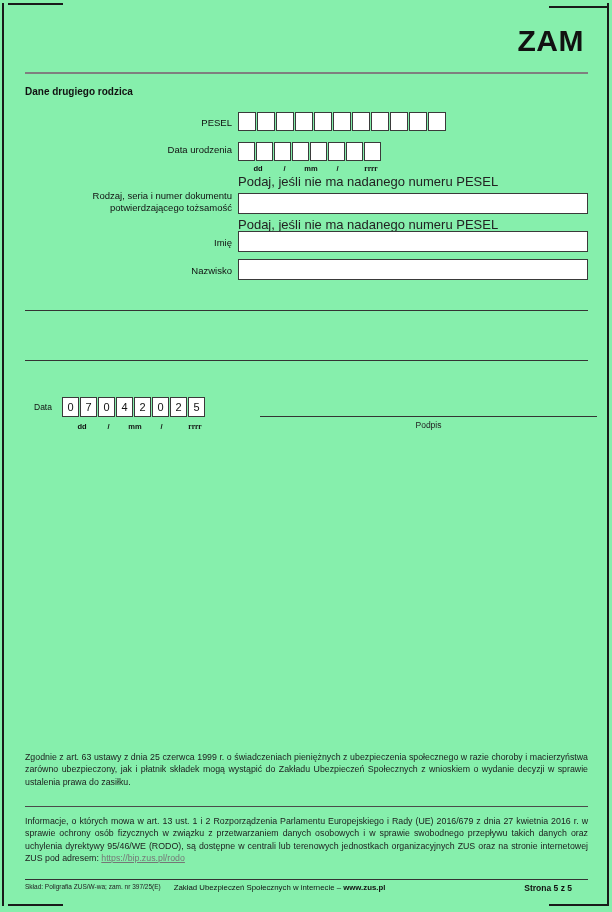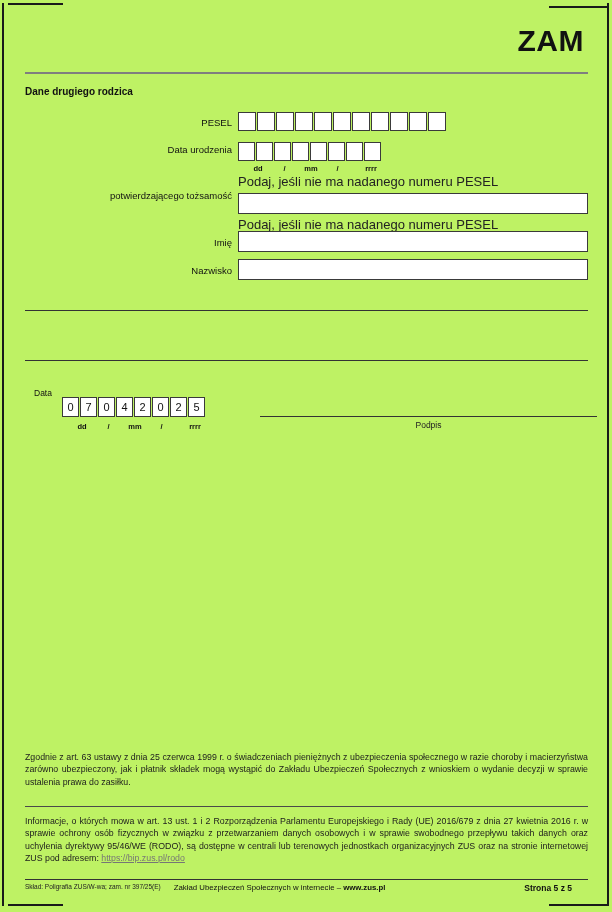--- a/index.html
+++ b/index.html
@@ -1,18 +1,18 @@
 <!DOCTYPE html>
 <html><head>
 <meta charset="utf-8">
 <style>
   * { margin:0; padding:0; box-sizing:border-box; }
   html,body { background:#fff; }
   body { font-family:"Liberation Sans", sans-serif; color:#1a1a1a; }
-  .page { position:relative; width:612px; height:912px; background:#bef264; overflow:hidden; }
+  .page { position:relative; width:612px; height:912px; background:#86efac; overflow:hidden; }
 
   
   .mark { position:absolute; background:#1a1a1a; }
   .vline-left  { left:2px;  top:3px;  width:2px; height:903px; }
   .vline-right { left:607px; top:3px; width:2px; height:903px; }
   .hmark-tl { left:8px;   top:3px;   width:55px; height:2px; }
   .hmark-tr { left:549px; top:6px;   width:60px; height:2px; }
   .hmark-bl { left:8px;   top:904px; width:55px; height:2px; }
   .hmark-br { left:549px; top:904px; width:60px; height:2px; }
 
@@ -34,21 +34,21 @@
   .cells-pesel { left:238px; top:112px; }
   .cells-birth { left:238px; top:142px; }
   .cells-birth .cell { width:17px; }
   .cells-date  { left:62px; top:397px; }
   .cells-date .cell { width:17px; height:20px; }
 
   .fmt-row { position:absolute; display:flex; font-size:7.5px; font-weight:bold; color:#111; }
   .fmt-row span { display:inline-block; text-align:center; }
   .fmt-dd,.fmt-mm { width:40px; }
   .fmt-sl { width:13px; }
-  .fmt-rrrr { width:54px; }
+  .fmt-rrrr { width:54px;font-family:Liberation Serif, serif; }
   .fmt-birth { left:238px; top:164px; }
   .fmt-date  { left:62px;  top:422px; }
 
   .hint { position:absolute; left:238px; font-size:13px; color:#222; }
   .hint-birth { top:174px; }
   .hint-doc   { top:217px; }
 
   .input-box { position:absolute; left:238px; width:350px; height:21px; border:1px solid #3a3a3a; background:#fff; }
   .input-doc  { top:193px; }
   .input-imie { top:231px; }
@@ -56,21 +56,21 @@
 
   .thin-line { position:absolute; left:25px; width:563px; height:1px; background:#333; }
   .line-decl-top { top:310px; }
   .line-decl-bot { top:360px; }
   .line-legal    { top:806px; background:#4a4a4a; }
   .line-footer   { top:879px; }
 
   .declaration { position:absolute; left:25px; top:320px; width:563px; font-size:10px; font-weight:bold;
                  line-height:15.5px; text-align:justify; color:#111; }
 
-  .date-label { position:absolute; left:34px; top:388px; font-size:8.5px; color:#111; }
+  .date-label { position:absolute; left:34px; top:402px; font-size:8.5px; color:#111; }
   .sign-line { position:absolute; left:260px; top:416px; width:337px; height:1px; background:#333; }
   .sign-caption { position:absolute; left:260px; top:420px; width:337px; text-align:center; font-size:8.5px; color:#222; }
 
   .legal-par { position:absolute; left:25px; width:563px; font-size:8.8px; line-height:12.4px;
                text-align:justify; color:#1c1c1c; }
   .legal-1 { top:751px; }
   .legal-2 { top:815px; }
   .rodo-link { color:#767676; text-decoration:underline; }
 
   .footer { position:absolute; left:25px; top:883px; width:547px; display:flex; align-items:flex-start; }
@@ -126,20 +126,21 @@
   <div class="fmt-row fmt-birth">
     <span class="fmt-dd">dd</span>
     <span class="fmt-sl">/</span>
     <span class="fmt-mm">mm</span>
     <span class="fmt-sl">/</span>
     <span class="fmt-rrrr">rrrr</span>
   </div>
   <div class="hint hint-birth">Podaj, jeśli nie ma nadanego numeru PESEL</div>
 
   <div class="flabel flabel-doc">
+    <div>Rodzaj, seria i numer dokumentu</div>
     <div>potwierdzającego tożsamość</div>
   </div>
   <div class="input-box input-doc"></div>
   <div class="hint hint-doc">Podaj, jeśli nie ma nadanego numeru PESEL</div>
 
   <div class="flabel flabel-imie">Imię</div>
   <div class="input-box input-imie"></div>
 
   <div class="flabel flabel-nazw">Nazwisko</div>
   <div class="input-box input-nazw"></div>

